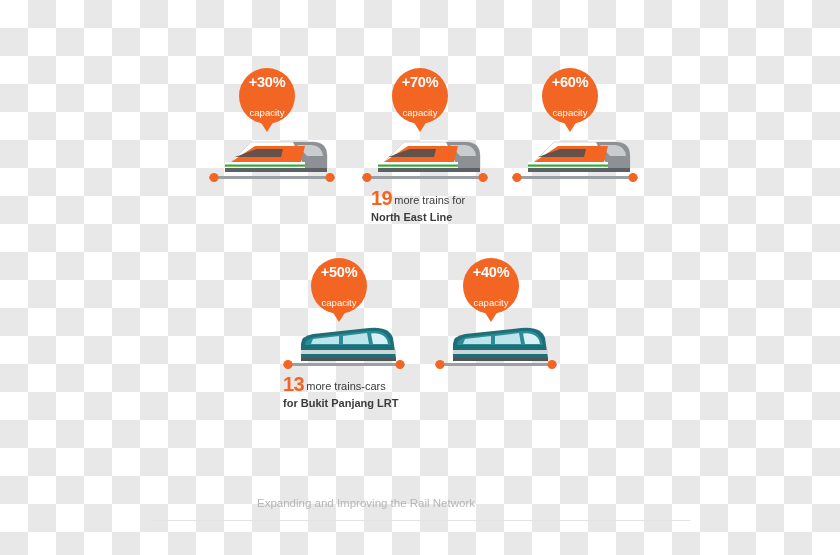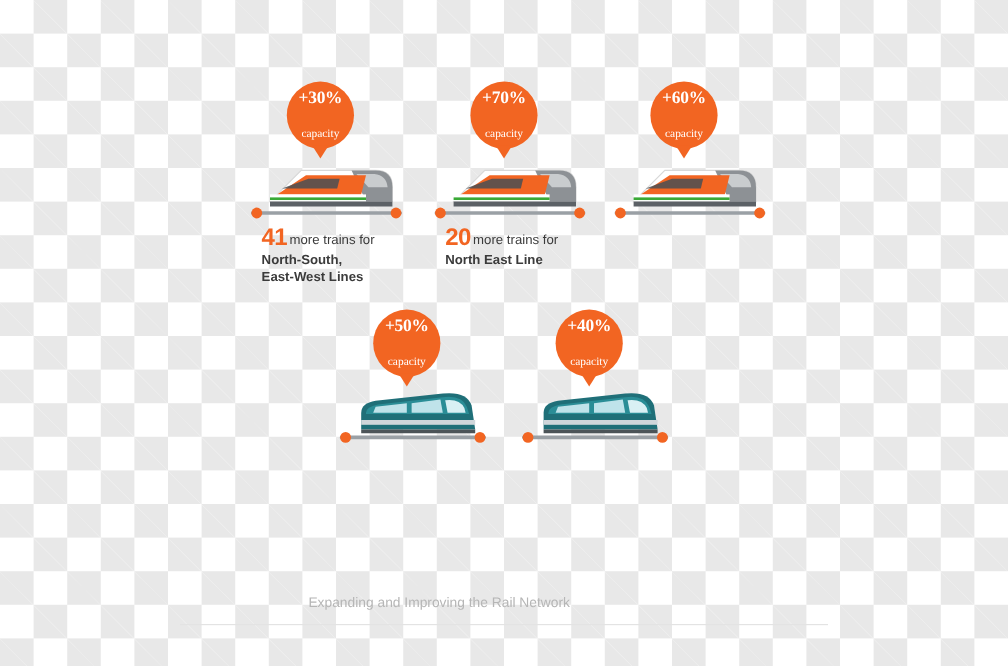--- a/index.html
+++ b/index.html
@@ -38,21 +38,20 @@
     height: 56px;
     border-radius: 50%;
     background: #f26522;
     color: #ffffff;
     text-align: center;
     display: flex;
     flex-direction: column;
     align-items: center;
     justify-content: center;
     line-height: 1;
-    font-family: Liberation Serif, serif;
   }
   .bubble .pct {
     font-size: 14.5px;
     font-weight: bold;
     letter-spacing: -0.2px;
   }
   .bubble .cap {
     font-size: 9.5px;
     margin-top: 18px;
     font-weight: normal;
@@ -137,25 +136,20 @@
         <rect x="16" y="38.5" width="80" height="2.2" fill="#39a935"></rect>
 
         <path d="M16 42 L118 42 L118 46 L16 46 Z" fill="#5c6166"></path>
 
         <rect x="0" y="50" width="126" height="3" rx="1.5" fill="#9aa0a5"></rect>
         <circle cx="5" cy="51.5" r="4.5" fill="#f26522"></circle>
         <circle cx="121" cy="51.5" r="4.5" fill="#f26522"></circle>
       </svg>
     </div>
 
-    <div class="caption" style="left:13px; top:118px; width:120px;">
-      <span class="big">41</span><span>more trains for</span><br>
-      <span class="b">North-South,</span><br>
-      <span class="b">East-West Lines</span>
-    </div>
   </div>
 
   <div class="card" style="left:358px; top:68px; width:130px; height:175px;">
     <div class="bubble" style="left:34px; top:0;">
       <span class="pct">+70%</span>
       <span class="cap">capacity</span>
       <span class="tail"></span>
     </div>
 
     <div class="train-wrap" style="left:4px; top:58px;">
@@ -168,21 +162,21 @@
         <rect x="16" y="36" width="80" height="6" fill="#ffffff"></rect>
         <rect x="16" y="38.5" width="80" height="2.2" fill="#39a935"></rect>
         <path d="M16 42 L118 42 L118 46 L16 46 Z" fill="#5c6166"></path>
         <rect x="0" y="50" width="126" height="3" rx="1.5" fill="#9aa0a5"></rect>
         <circle cx="5" cy="51.5" r="4.5" fill="#f26522"></circle>
         <circle cx="121" cy="51.5" r="4.5" fill="#f26522"></circle>
       </svg>
     </div>
 
     <div class="caption" style="left:13px; top:118px; width:120px;">
-      <span class="big">20</span><span>more trains for</span><br>
+      <span class="big">19</span><span>more trains for</span><br>
       <span class="b">North East Line</span>
     </div>
   </div>
 
   <div class="card" style="left:508px; top:68px; width:130px; height:175px;">
     <div class="bubble" style="left:34px; top:0;">
       <span class="pct">+60%</span>
       <span class="cap">capacity</span>
       <span class="tail"></span>
     </div>
@@ -226,20 +220,24 @@
         <rect x="18" y="36" width="95" height="4" fill="#cfd6da"></rect>
 
         <path d="M18 44 L113 44 L113 47 L18 47 Z" fill="#4c5458"></path>
 
         <rect x="0" y="49" width="122" height="3" rx="1.5" fill="#9aa0a5"></rect>
         <circle cx="5" cy="50.5" r="4.5" fill="#f26522"></circle>
         <circle cx="117" cy="50.5" r="4.5" fill="#f26522"></circle>
       </svg>
     </div>
 
+    <div class="caption" style="left:3px; top:114px; width:135px;">
+      <span class="big">13</span><span>more trains-cars</span><br>
+      <span class="b">for Bukit Panjang LRT</span>
+    </div>
   </div>
 
   <div class="card" style="left:432px; top:258px; width:135px; height:165px;">
     <div class="bubble" style="left:31px; top:0;text-align:right;">
       <span class="pct">+40%</span>
       <span class="cap">capacity</span>
       <span class="tail"></span>
     </div>
 
     <div class="train-wrap" style="left:3px; top:56px;">

